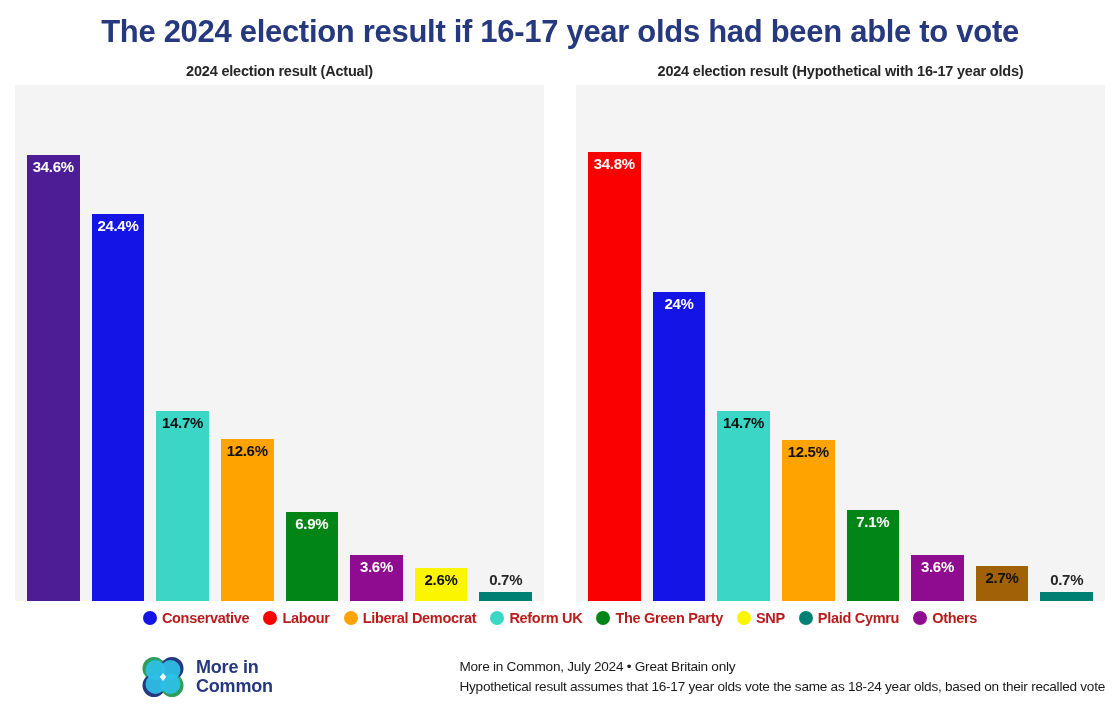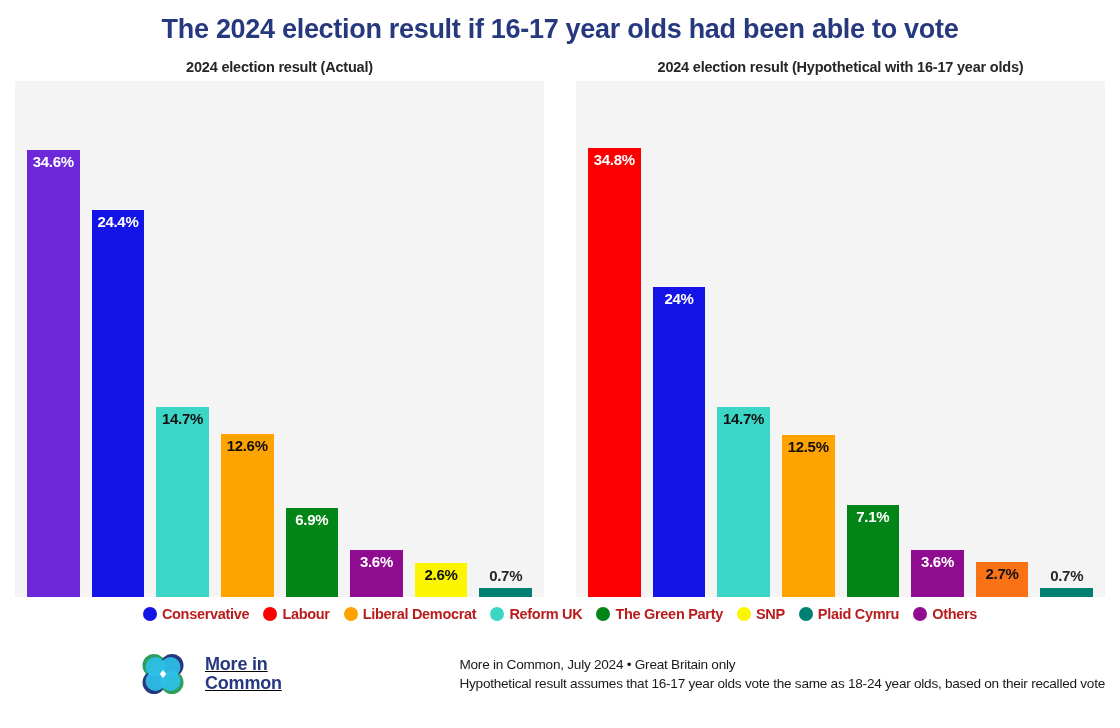--- a/index.html
+++ b/index.html
@@ -12,21 +12,21 @@
   }
   .page{
     position:absolute;inset:0;
     display:flex;flex-direction:column;
   }
 
   
   .main-title{
     text-align:center;
     color:#26387e;
-    font-size:27px;
+    font-size:31px;
     font-weight:bold;
     letter-spacing:-0.3px;
     margin-top:15px;
     line-height:1.1;
   }
 
   
   .panels{
     position:relative;
     margin-top:14px;
@@ -118,23 +118,22 @@
   
   .footer{
     flex:1;
     display:flex;
     align-items:center;
     padding:0 15px 6px 15px;
     box-sizing:border-box;
     position:relative;
   }
   .brand{
-    display:flex;align-items:center;gap:19px;
+    display:flex;align-items:center;gap:10px;
     margin-left:125px;
-    text-decoration:underline;
   }
   .logo{
     width:46px;height:42px;position:relative;flex:none;
   }
   .brand-name{
     color:#26387e;
     font-weight:bold;
     font-size:18px;
     line-height:1.05;
     letter-spacing:-0.2px;
@@ -156,21 +155,21 @@
 <div class="page">
 
   <div class="main-title">The 2024 election result if 16-17 year olds had been able to vote</div>
 
   <div class="panels">
 
     <div class="panel">
       <div class="panel-title">2024 election result (Actual)</div>
       <div class="plot" id="plot-0">
           <div class="bar-slot">
-            <div class="bar" style="height: 446.34px; background: #6d28d9;">
+            <div class="bar" style="height: 446.34px; background: #4c1d95;">
               <div class="bar-label" style="color: rgb(255, 255, 255);">34.6%</div>
             </div>
           </div>
           <div class="bar-slot">
             <div class="bar" style="height: 387px; background: rgb(20, 20, 230);">
               <div class="bar-label" style="color: rgb(255, 255, 255);">24.4%</div>
             </div>
           </div>
           <div class="bar-slot">
             <div class="bar" style="height: 189.63px; background: rgb(59, 214, 198);">
@@ -232,21 +231,21 @@
             <div class="bar" style="height: 91.59px; background: rgb(0, 133, 22);">
               <div class="bar-label" style="color: rgb(255, 255, 255);">7.1%</div>
             </div>
           </div>
           <div class="bar-slot">
             <div class="bar" style="height: 46.44px; background: rgb(143, 11, 143);">
               <div class="bar-label" style="color: rgb(255, 255, 255);">3.6%</div>
             </div>
           </div>
           <div class="bar-slot">
-            <div class="bar" style="height: 34.83px; background: #f97316; margin-top: 15px;">
+            <div class="bar" style="height: 34.83px; background: #a16207; margin-top: 15px;">
               <div class="bar-label" style="color: rgb(17, 17, 17);">2.7%</div>
             </div>
           </div>
           <div class="bar-slot">
             <div class="bar" style="height: 9.03px; background: rgb(0, 128, 115);">
               <div class="bar-label outside" style="color: rgb(38, 38, 38);">0.7%</div>
             </div>
           </div>
         </div>
     </div>

